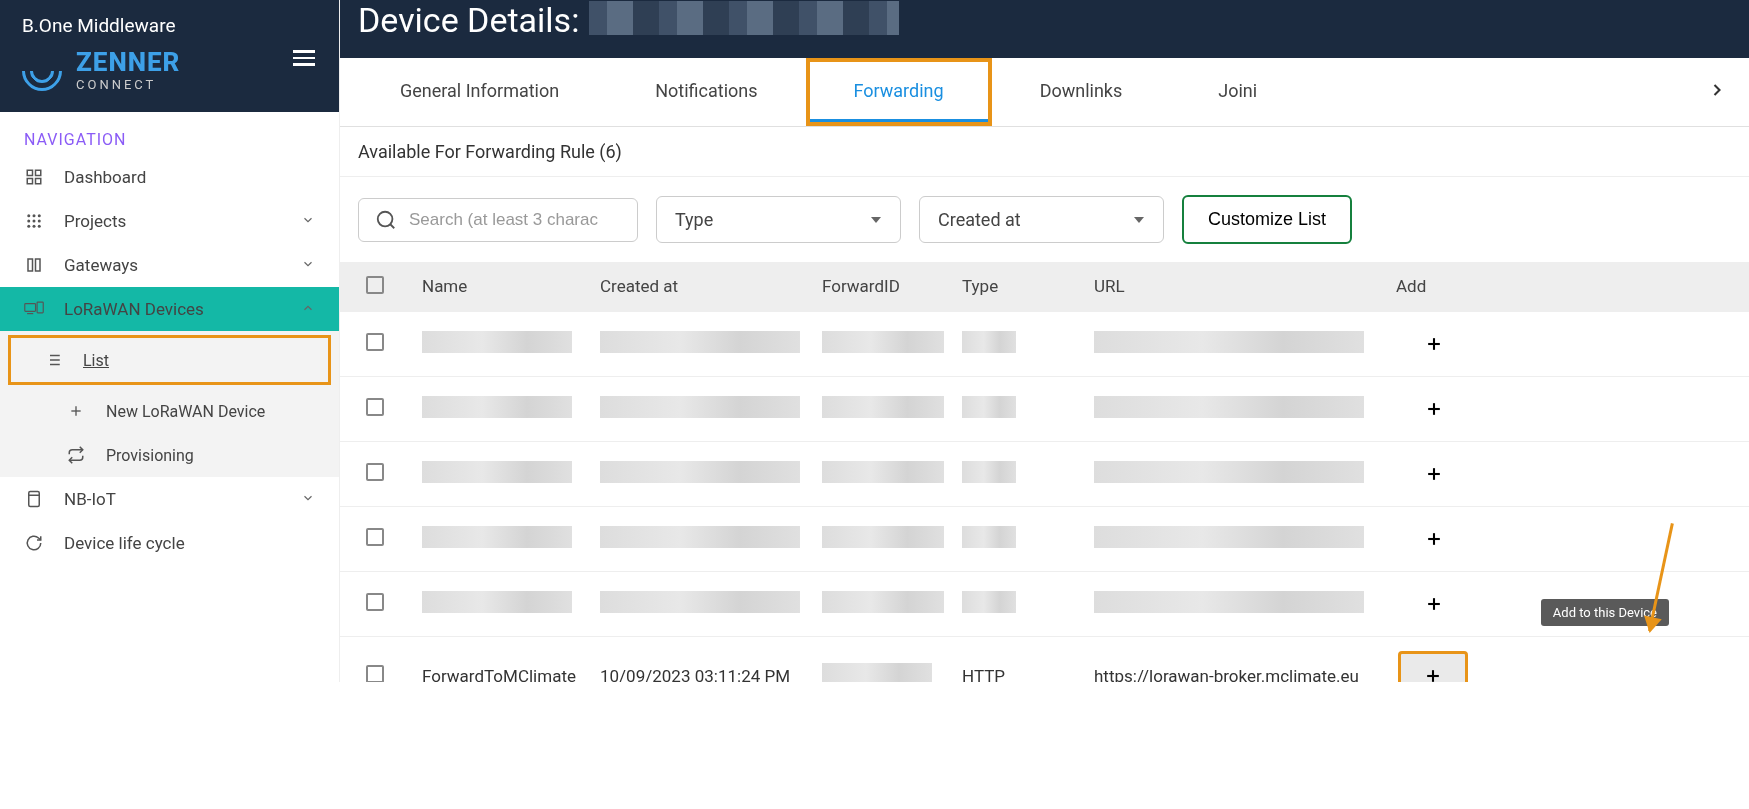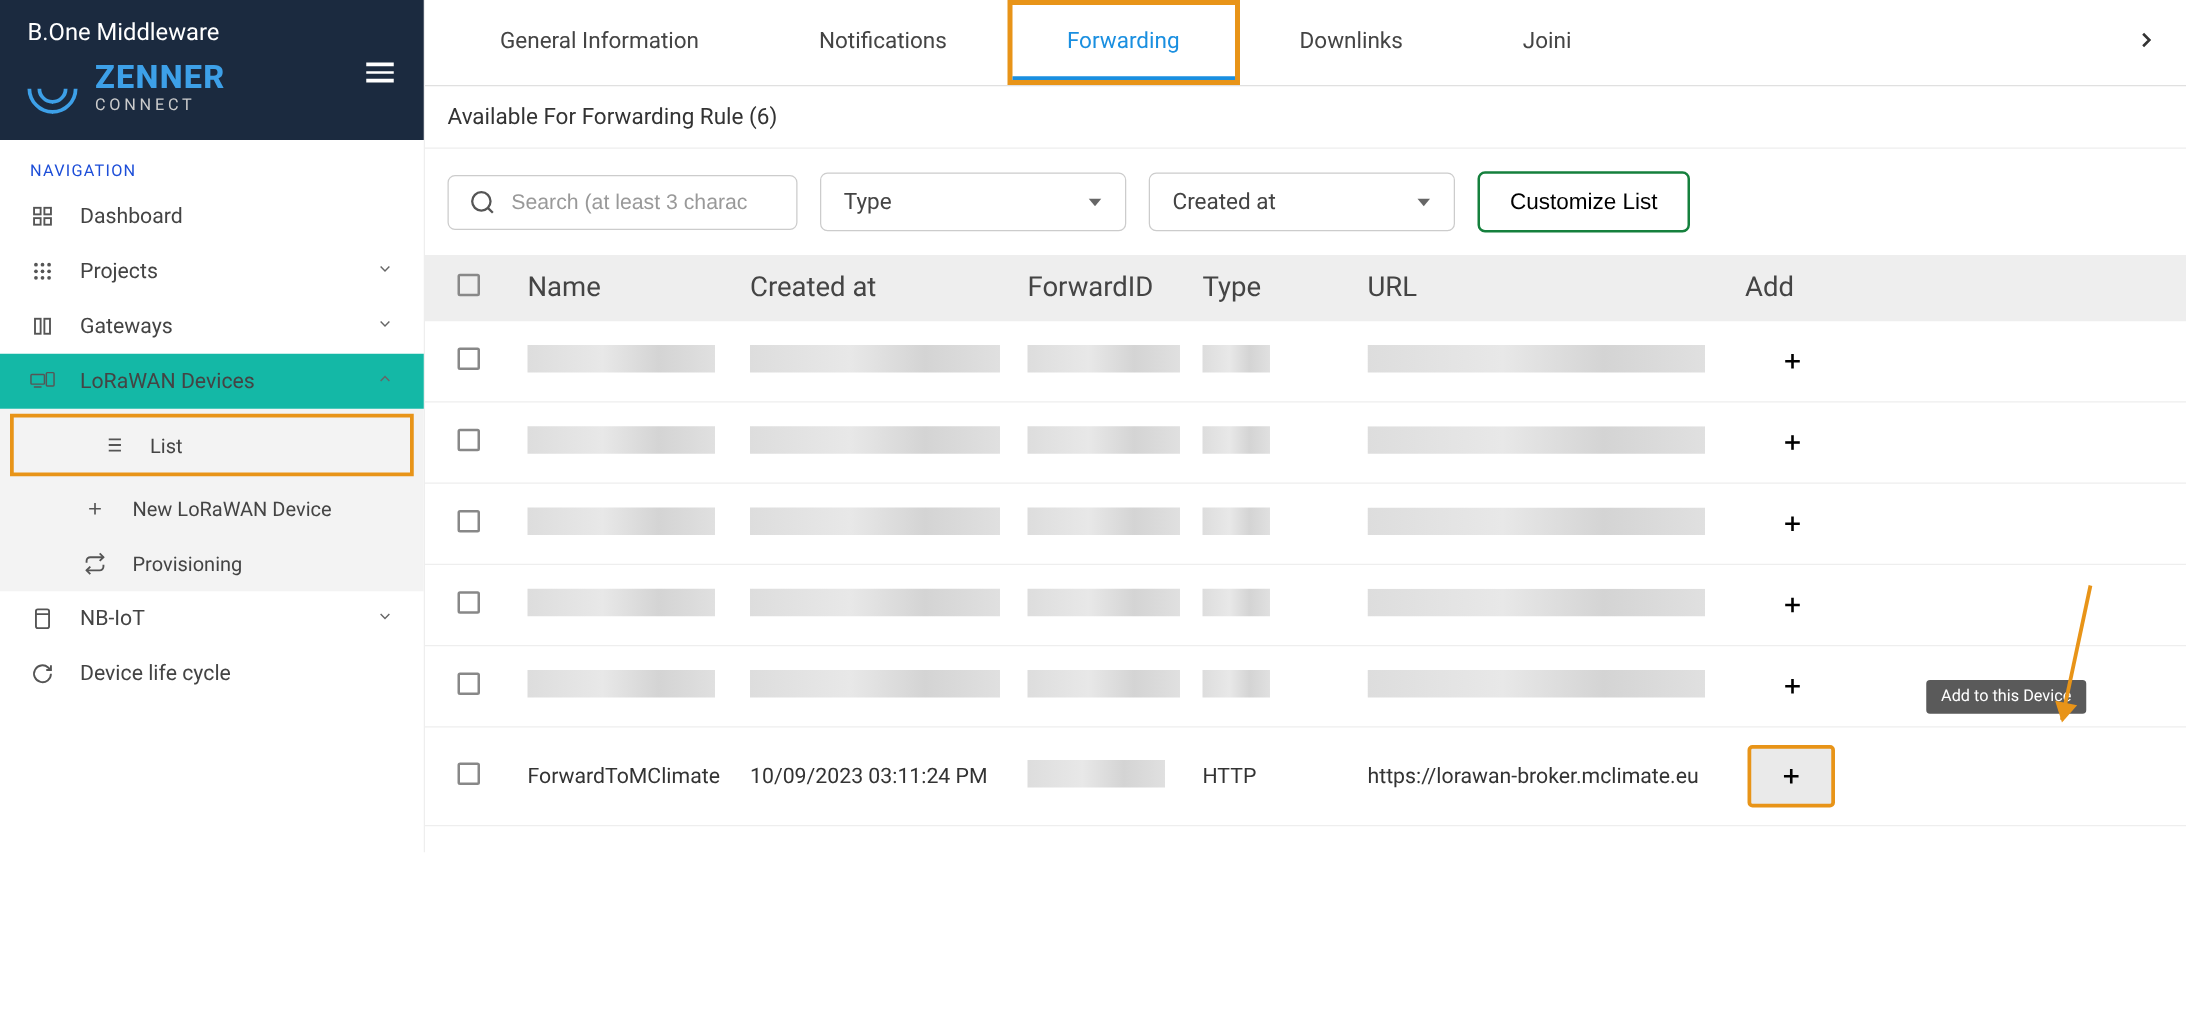--- a/index.html
+++ b/index.html
@@ -13,21 +13,21 @@
     .app-title { font-size: 19px; font-weight: 400; margin-bottom: 10px; }
     .brand { display: flex; align-items: center; gap: 14px; margin-top: 12px; }
     .brand-logo { width: 40px; height: 40px; border: 3px solid #3da0e8; border-radius: 50%; position: relative; border-right-color: transparent; border-top-color: transparent; transform: rotate(-45deg); }
     .brand-logo::after { content: ''; position: absolute; inset: 5px; border: 3px solid #3da0e8; border-radius: 50%; border-right-color: transparent; border-top-color: transparent; }
     .brand-text { display: flex; flex-direction: column; }
     .brand-name { color: #3da0e8; font-weight: 800; font-size: 26px; letter-spacing: 1px; line-height: 1; }
     .brand-sub { color: #ccc; font-size: 13px; letter-spacing: 3px; margin-top: 2px; }
     .hamburger { position: absolute; right: 24px; top: 46px; cursor: pointer; }
     .hamburger span { display: block; width: 22px; height: 2.5px; background: #fff; margin: 4px 0; }
     
-    .nav-section { padding: 18px 0 6px 24px; color: #1d4ed8; font-size: 13px; letter-spacing: 1px; }
+    .nav-section { padding: 18px 0 6px 24px; color: #8b5cf6; font-size: 16px; letter-spacing: 1px; }
     .nav-item { display: flex; align-items: center; padding: 12px 24px; font-size: 17px; color: #444; cursor: pointer; position: relative; }
     .nav-icon { width: 20px; height: 20px; margin-right: 20px; display: inline-flex; align-items: center; justify-content: center; color: #555; }
     .nav-chevron { margin-left: auto; color: #666; }
     .nav-sub { background: #f3f3f3; }
     .nav-sub .nav-item { padding-left: 66px; font-size: 16px; }
     .nav-sub .nav-icon { position: absolute; left: 66px; margin: 0; }
     .nav-sub-text { margin-left: 36px; }
     .highlight-box { border: 3px solid #e89418; }
     
     
@@ -48,21 +48,21 @@
     .toolbar { display: flex; gap: 18px; padding: 18px; align-items: center; }
     .search-box { display: flex; align-items: center; border: 1px solid #ccc; border-radius: 6px; padding: 10px 16px; width: 280px; }
     .search-box input { border: none; outline: none; font-size: 17px; width: 100%; margin-left: 12px; color: #444; }
     .search-box input::placeholder { color: #999; }
     .dropdown { border: 1px solid #ccc; border-radius: 6px; padding: 12px 18px; font-size: 18px; color: #444; display: flex; align-items: center; justify-content: space-between; cursor: pointer; }
     .dropdown.type { width: 245px; }
     .dropdown.created { width: 245px; }
     .btn-outline { border: 2px solid #15803d; border-radius: 6px; padding: 12px 24px; font-size: 18px; background: #fff; cursor: pointer; text-align: right; }
     
     .table { width: 100%; }
-    .thead { display: flex; background: #eeeeee; padding: 14px 0; font-size: 22px; color: #444; }
+    .thead { display: flex; background: #eeeeee; padding: 14px 0; font-size: 17px; color: #444; }
     .th-check { width: 70px; text-align: center; }
     .th-name { width: 190px; padding-left: 12px; }
     .th-created { width: 222px; }
     .th-forward { width: 140px; }
     .th-type { width: 132px; }
     .th-url { width: 282px; }
     .th-add { flex: 1; padding-left: 20px; }
     
     .trow { display: flex; align-items: center; padding: 14px 0; border-bottom: 1px solid #eee; font-size: 17px; min-height: 52px; }
     .td-check { width: 70px; text-align: center; }
@@ -174,21 +174,21 @@
       </span>
       <span>LoRaWAN Devices</span>
       <span class="nav-chevron">
         <svg width="14" height="14" viewBox="0 0 24 24" fill="none" stroke="currentColor" stroke-width="2">
             <polyline points="18 15 12 9 6 15"></polyline>
           </svg>
       </span>
     </div>
 
     <div class="nav-sub">
-      <div class="nav-item highlight-box" style="margin:4px 8px 4px 8px; padding-left:69px;">
+      <div class="nav-item highlight-box" style="margin:4px 8px 4px 8px; padding-left:32px;text-decoration:underline;">
         <span class="nav-icon" style="position:static; margin-right:0;">
           <svg width="18" height="18" viewBox="0 0 24 24" fill="none" stroke="currentColor" stroke-width="2">
               <line x1="8" y1="6" x2="21" y2="6"></line>
               <line x1="8" y1="12" x2="21" y2="12"></line>
               <line x1="8" y1="18" x2="21" y2="18"></line>
               <line x1="3" y1="6" x2="3.01" y2="6"></line>
               <line x1="3" y1="12" x2="3.01" y2="12"></line>
               <line x1="3" y1="18" x2="3.01" y2="18"></line>
             </svg>
         </span>
@@ -236,20 +236,26 @@
         <svg width="18" height="18" viewBox="0 0 24 24" fill="none" stroke="currentColor" stroke-width="2">
             <path d="M21 12a9 9 0 1 1-3-6.7L21 8"></path>
             <polyline points="21 3 21 8 16 8"></polyline>
           </svg>
       </span>
       <span>Device life cycle</span>
     </div>
   </aside>
 
   <main class="main">
+    <div class="main-header">
+      <div class="page-title">
+        <span>Device Details:</span>
+        <span class="redacted-title"></span>
+      </div>
+    </div>
 
     <div class="tabs">
       <div class="tab">General Information</div>
       <div class="tab">Notifications</div>
       <div class="tab-highlight">
         <div class="tab active">Forwarding</div>
       </div>
       <div class="tab">Downlinks</div>
       <div class="tab" style="padding-right:8px;">Joini</div>
       <div class="tab-scroll">

